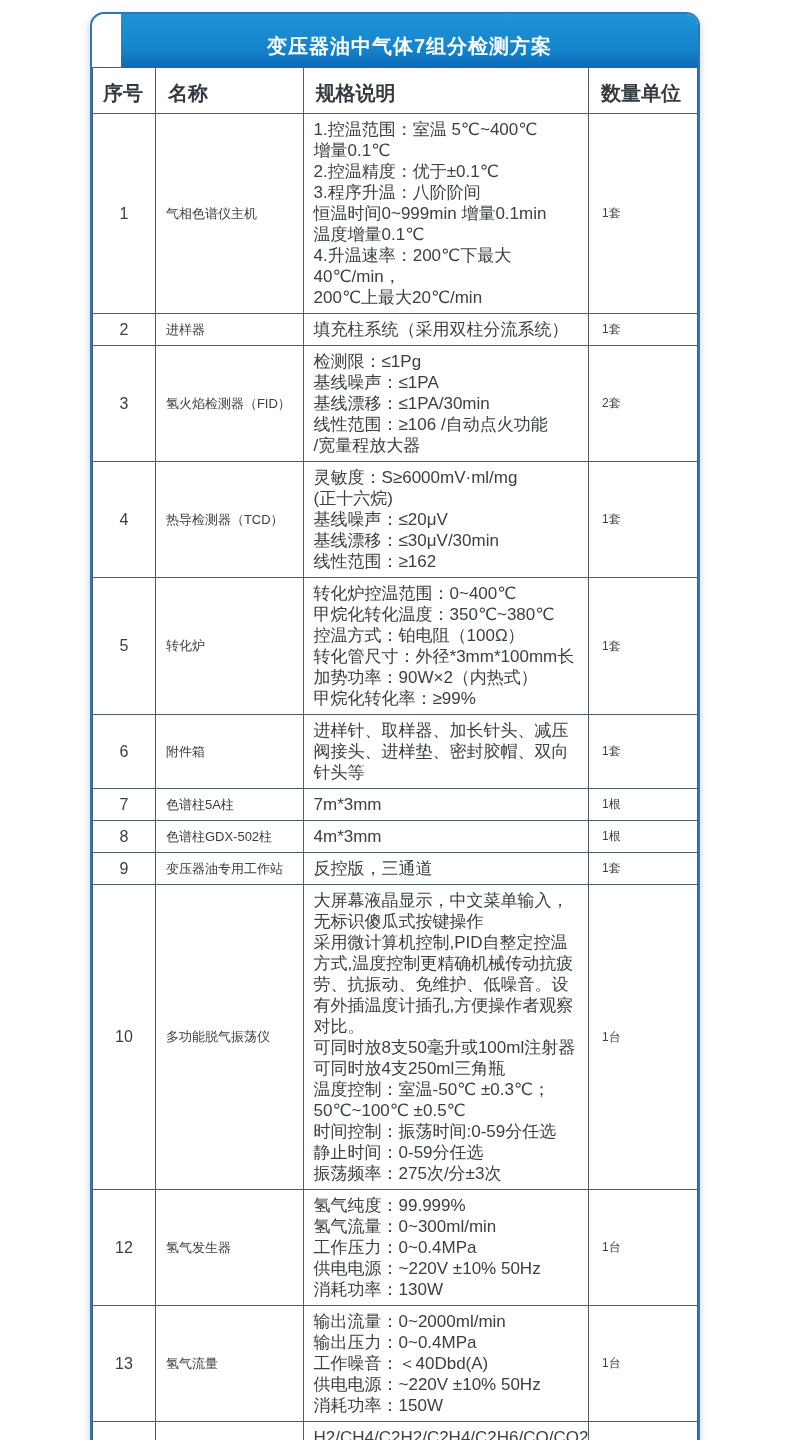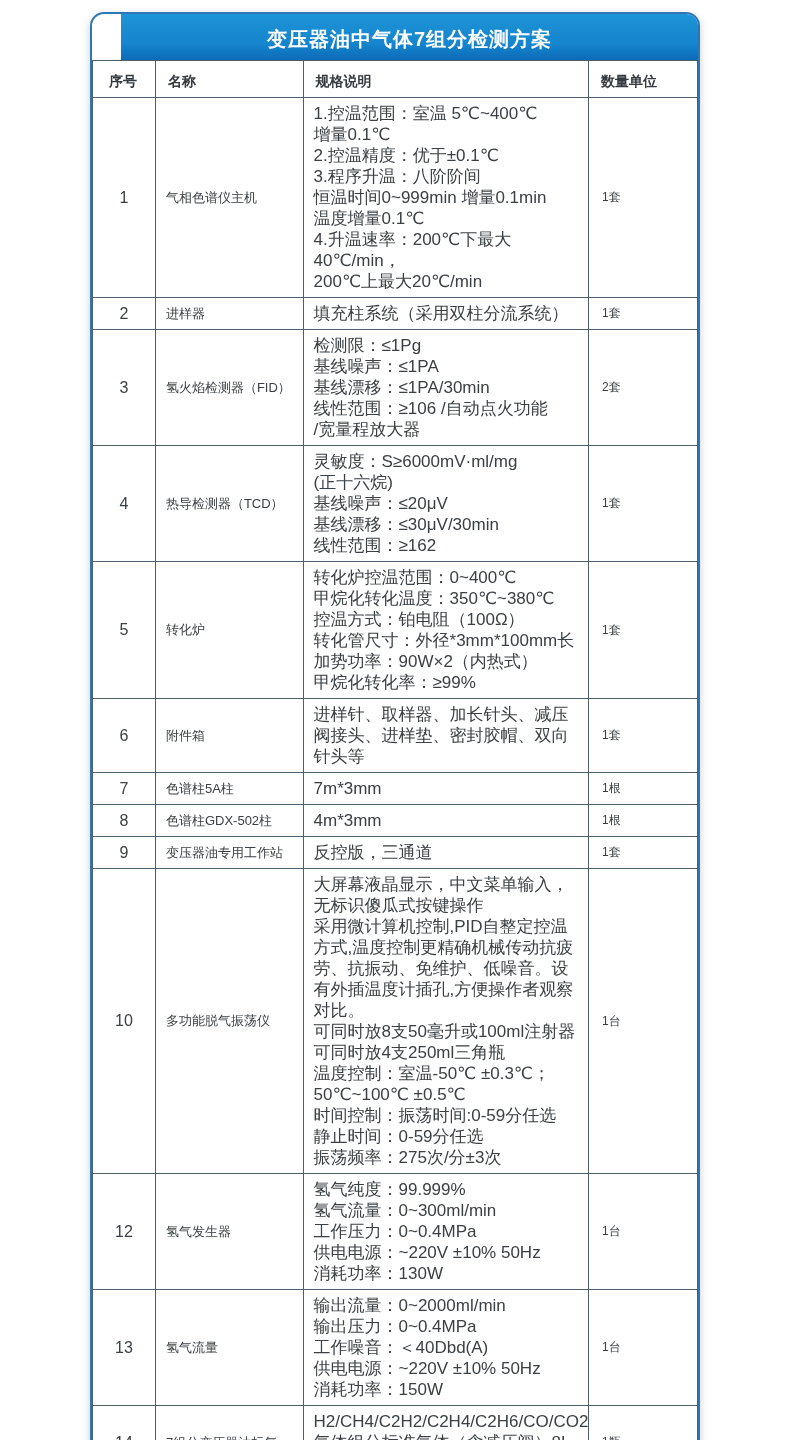--- a/index.html
+++ b/index.html
@@ -17,36 +17,36 @@
     background: #ffffff;
     box-shadow: 0 3px 8px rgba(70,100,130,0.30);
   }
   .banner {
     background: linear-gradient(180deg, #1f94d7 0%, #1585cd 65%, #0d6ab8 100%);
     color: #ffffff;
     text-align: center;
     font-weight: bold;
     font-size: 20px;
     letter-spacing: 1px;
-    padding: 12px 0 7px 0;
+    padding: 19px 0 7px 0;
     margin-left: 29px;
   }
   table.spec-table {
     width: 100%;
     border-collapse: collapse;
     table-layout: fixed;
   }
   .spec-table th, .spec-table td {
     border: 1.5px solid #4c5f6e;
     color: #3b4044;
     vertical-align: middle;
   }
   .spec-table th {
     font-weight: 600;
-    font-size: 14px;
+    font-size: 20px;
     text-align: left;
     padding: 12px 2px 6px 12px;
     color: #343a3f;
   }
   .spec-table th.c-no { text-align: center; padding-left: 0; }
   td.c-no {
     text-align: center;
     font-size: 16px;
     padding: 4px 0;
   }

